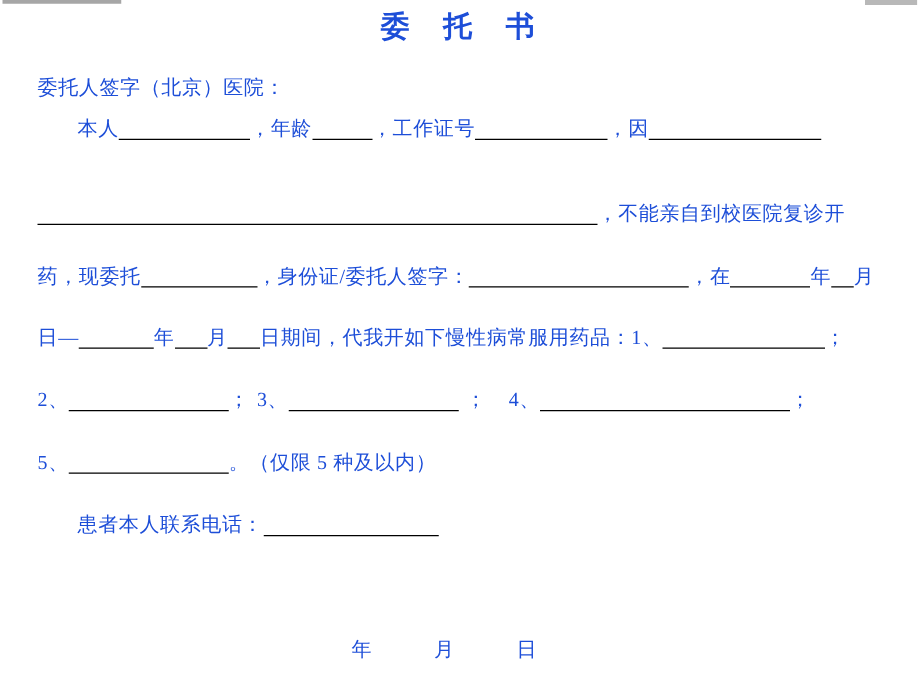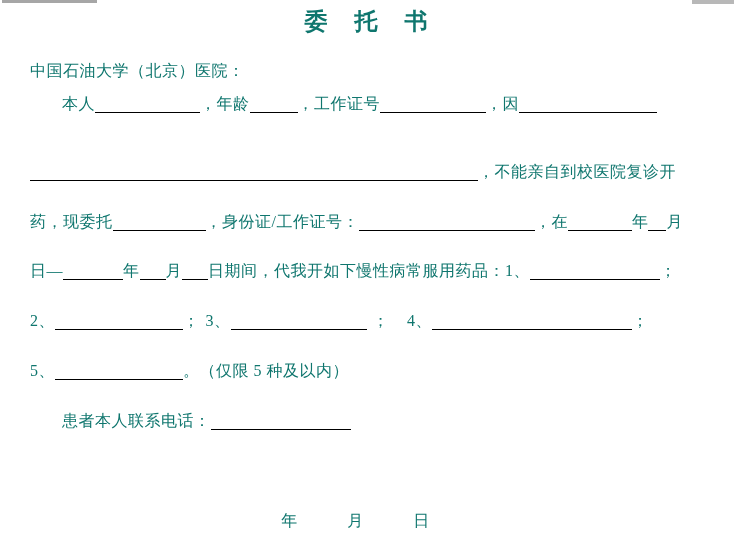--- a/index.html
+++ b/index.html
@@ -1,21 +1,21 @@
 <!DOCTYPE html>
 <html><head>
 <meta charset="utf-8">
 <style>
   html,body{margin:0;padding:0;background:#fff;}
   .page{
     position:relative;
     width:734px;height:554px;
     background:#fff;
     overflow:hidden;
-    color:#0f766e;
+    color:#1d4ed8;
     font-family:"Liberation Serif","DejaVu Serif",serif;
     font-size:16px;
     letter-spacing:0.5px;
     line-height:1;
   }
   .artifact{position:absolute;top:0;}
   .artifact-left{left:2px;width:95px;height:3px;background:#a6a6a6;}
   .artifact-right{left:692px;width:42px;height:4px;background:#b8b8b8;}
   .title{
     position:absolute;top:10px;left:0;width:100%;
@@ -42,33 +42,33 @@
 <body>
 
 <div class="page">
 
   <div class="artifact artifact-left"></div>
   <div class="artifact artifact-right"></div>
 
   <h1 class="title">委　托　书</h1>
 
   <div class="line" style="top:63px">
-    <span>中国石油大学（北京）医院：</span>
+    <span>委托人签字（北京）医院：</span>
   </div>
 
   <div class="line indent2" style="top:96px">
     <span>本人</span><span class="bl" style="width:105px"></span><span>，年龄</span><span class="bl" style="width:48px"></span><span>，工作证号</span><span class="bl" style="width:106px"></span><span>，因</span><span class="bl" style="width:138px"></span>
   </div>
 
   <div class="line" style="top:164px">
     <span class="bl" style="width:448px"></span><span>，不能亲自到校医院复诊开</span>
   </div>
 
   <div class="line" style="top:214px">
-    <span>药，现委托</span><span class="bl" style="width:93px"></span><span>，身份证/工作证号：</span><span class="bl" style="width:176px"></span><span>，在</span><span class="bl" style="width:64px"></span><span>年</span><span class="bl" style="width:18px"></span><span>月</span>
+    <span>药，现委托</span><span class="bl" style="width:93px"></span><span>，身份证/委托人签字：</span><span class="bl" style="width:176px"></span><span>，在</span><span class="bl" style="width:64px"></span><span>年</span><span class="bl" style="width:18px"></span><span>月</span>
   </div>
 
   <div class="line" style="top:263px">
     <span>日—</span><span class="bl" style="width:60px"></span><span>年</span><span class="bl" style="width:26px"></span><span>月</span><span class="bl" style="width:26px"></span><span>日期间，代我开如下慢性病常服用药品：</span><span>1、</span><span class="bl" style="width:130px"></span><span>；</span>
   </div>
 
   <div class="line" style="top:313px">
     <span>2、</span><span class="bl" style="width:128px"></span><span>；</span><span class="sp6">3、</span><span class="bl" style="width:136px"></span><span class="sp6">；</span><span class="sp18">4、</span><span class="bl" style="width:200px"></span><span>；</span>
   </div>
 

